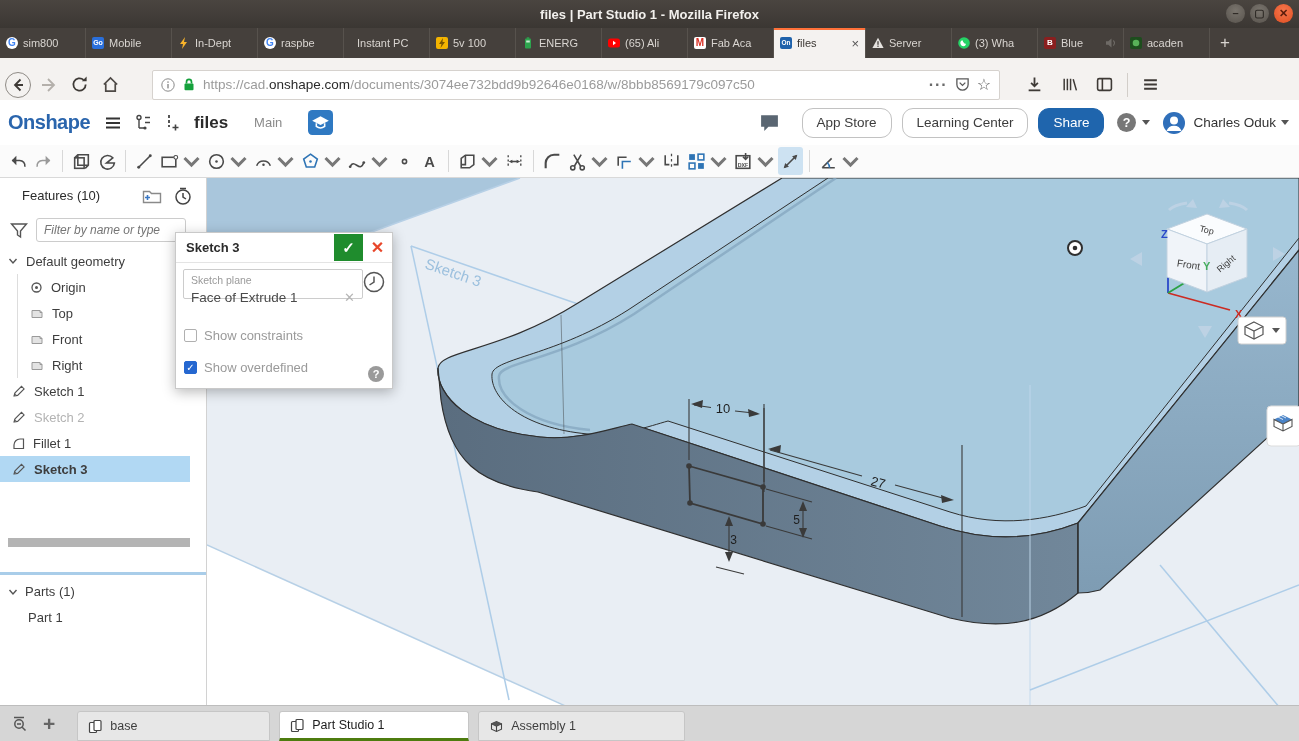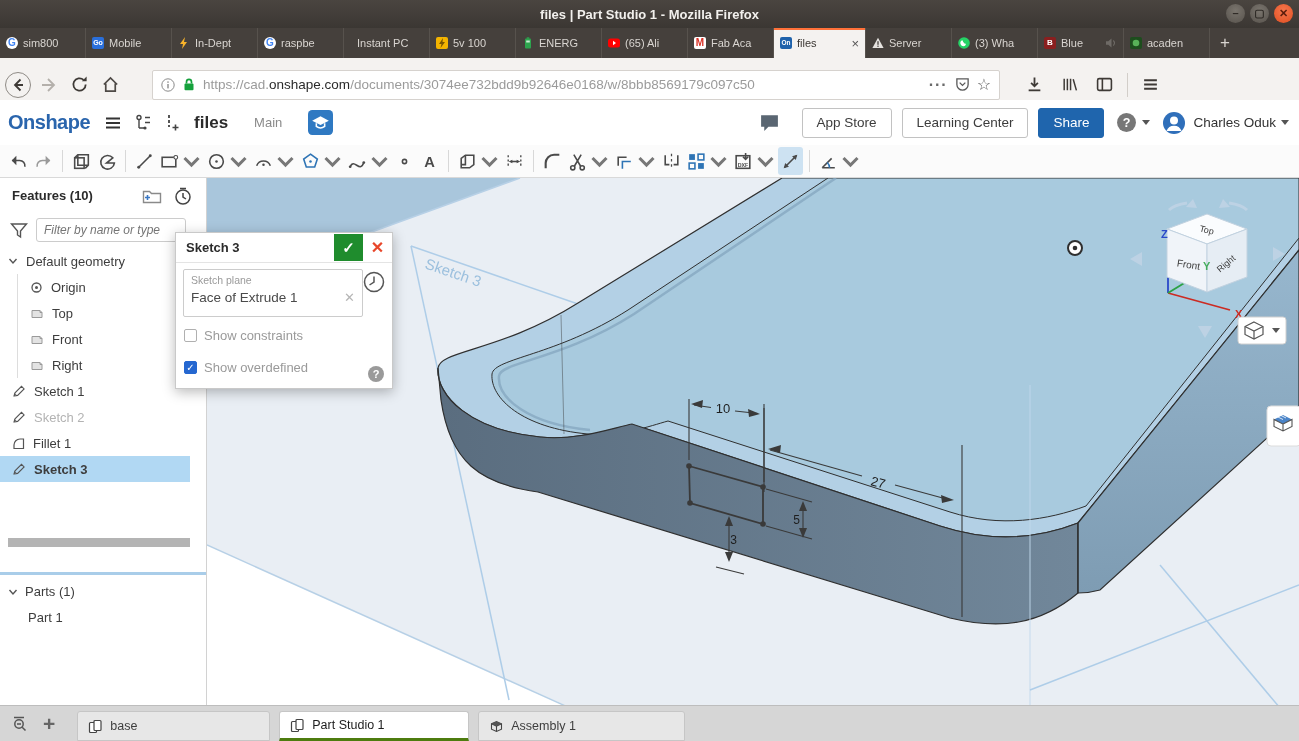--- a/index.html
+++ b/index.html
@@ -25,57 +25,57 @@
 
 #navbar{left:0;top:58px;width:1299px;height:54px;background:#f4f2f0;border-bottom:1px solid #ccc9c5;display:flex;align-items:center}
 .nicon{display:flex;align-items:center;justify-content:center}
 #urlbox{width:848px;height:30px;background:#fff;border:1px solid #d6d2ce;border-radius:2px;display:flex;align-items:center;padding:0 8px;gap:7px;margin-left:32px}
 #urltext{flex:1;font-size:13.5px;white-space:nowrap;overflow:hidden;-webkit-mask-image:linear-gradient(90deg,#000 92%,transparent);mask-image:linear-gradient(90deg,#000 92%,transparent)}
 #urltext .dim{color:#9b9b9b}
 #urltext .host{color:#2b2b2b}
 
 #osheader{left:0;top:100px;width:1299px;height:45px;background:#fff;display:flex;align-items:center}
 #oslogo{font-size:20px;font-weight:bold;color:#2a65ad;margin-left:8px;letter-spacing:-.5px}
-.osbtn{height:30px;border:1px solid #c2c2c2;border-radius:3px;background:#fff;color:#3c3c3c;font-size:13.5px;display:flex;align-items:center;padding:0 14px}
+.osbtn{height:30px;border:1px solid #c2c2c2;border-radius:11px;background:#fff;color:#3c3c3c;font-size:13.5px;display:flex;align-items:center;padding:0 14px}
 #sharebtn{background:#1f65ad;border-color:#1f65ad;color:#fff}
 #doctitle{font-size:17px;font-weight:bold;color:#2b2b2b;margin-left:14px}
 #workspace{font-size:13px;color:#8a8a8a;margin-left:26px}
 #username{font-size:13.5px;color:#333;margin-left:7px}
 .caret{width:0;height:0;border-left:4px solid transparent;border-right:4px solid transparent;border-top:5px solid #555;margin-left:5px}
 
 #cadbar{left:0;top:145px;width:1299px;height:33px;background:#fbfbfb;border-bottom:1px solid #d9d9d9;display:flex;align-items:center;padding-left:6px}
 .ticon{height:28px;padding:0 2px;display:flex;align-items:center;border-radius:3px}
 .ticon svg{width:21px;height:21px}
 .ticon.active{background:#cde2f2}
 .tsep{width:1px;height:22px;background:#d8d8d8;margin:0 6px}
 .chv{width:9px;height:9px;margin-left:1px}
 
 #leftpanel{left:0;top:178px;width:207px;height:527px;background:#fff;border-right:1px solid #d2d2d2;font-size:13px;color:#3d3d3d}
-#fp-title{position:absolute;left:12px;top:10px;font-weight:bold;color:#2b2b2b}
+#fp-title{position:absolute;left:22px;top:10px;font-weight:normal;color:#2b2b2b}
 #fp-hicons{position:absolute;right:14px;top:9px;display:flex;gap:12px}
 #fp-filterrow{position:absolute;left:10px;top:40px;display:flex;align-items:center;gap:8px}
 #fp-filter{width:150px;height:24px;border:1px solid #ccc;border-radius:3px;font-size:12px;font-style:italic;color:#888;padding:0 7px;font-family:"Liberation Sans",sans-serif}
 #fp-tree{position:absolute;left:0;top:70px;width:100%}
 .trow{height:26px;display:flex;align-items:center;gap:8px;padding-left:12px;position:relative}
 .trow .lbl{white-space:nowrap}
 .trow.ind{padding-left:30px}
 .trow.muted{color:#b3b3b3}
 .trow.sel{background:#b1d8f3;font-weight:bold;width:190px}
 .guide{position:absolute;left:17px;top:96px;width:1px;height:104px;background:#ddd}
 #rollback{position:absolute;left:8px;top:360px;width:182px;height:9px;background:#b4b4b4}
 #splitter{position:absolute;left:0;top:394px;width:206px;height:3px;background:#a9cde9}
 #partsrow{position:absolute;left:8px;top:406px;display:flex;align-items:center;gap:7px}
 #part1row{position:absolute;left:28px;top:432px}
 
 #dialog{left:175px;top:232px;width:218px;height:157px;background:#fff;border:1px solid #c9c9c9;box-shadow:0 3px 12px rgba(0,0,0,.28);font-size:13px}
 #dlg-head{height:30px;display:flex;align-items:center;padding-left:10px;border-bottom:1px solid #e4e4e4}
 #dlg-title{font-weight:bold;color:#2b2b2b;flex:1}
 #dlg-ok{width:29px;height:27px;background:#1f8c2d;color:#fff;display:flex;align-items:center;justify-content:center;font-size:15px;font-weight:bold}
 #dlg-cancel{width:29px;height:27px;color:#e8472b;display:flex;align-items:center;justify-content:center;font-size:16px;font-weight:bold}
-#planebox{position:absolute;left:7px;top:36px;width:180px;height:48px;border:1px solid #ccc;border-radius:2px;padding:4px 7px}
+#planebox{position:absolute;left:7px;top:36px;width:180px;height:30px;border:1px solid #ccc;border-radius:2px;padding:4px 7px}
 #planelabel{font-size:10.5px;color:#9a9a9a}
 #planerow{display:flex;align-items:flex-end;margin-top:4px}
 #planeval{flex:1;color:#4a4a4a;font-size:13.5px;white-space:nowrap}
 .clearx{color:#b5b5b5;font-size:13px}
 .cbrow{position:absolute;left:8px;display:flex;align-items:center;gap:7px;color:#9a9a9a}
 .cbox{width:13px;height:13px;border:1px solid #b0b0b0;border-radius:2px;background:#fff}
 .cbox.on{background:#2567d0;border-color:#2567d0;color:#fff;font-size:10px;line-height:12px;text-align:center}
 #dlg-help{position:absolute;right:8px;bottom:6px;width:16px;height:16px;border-radius:50%;background:#9a9a9a;color:#fff;font-size:11px;font-weight:bold;display:flex;align-items:center;justify-content:center}
 
 #bottombar{left:0;top:705px;width:1299px;height:36px;background:#d6d6d6;border-top:1px solid #bdbdbd;display:flex;align-items:center}

